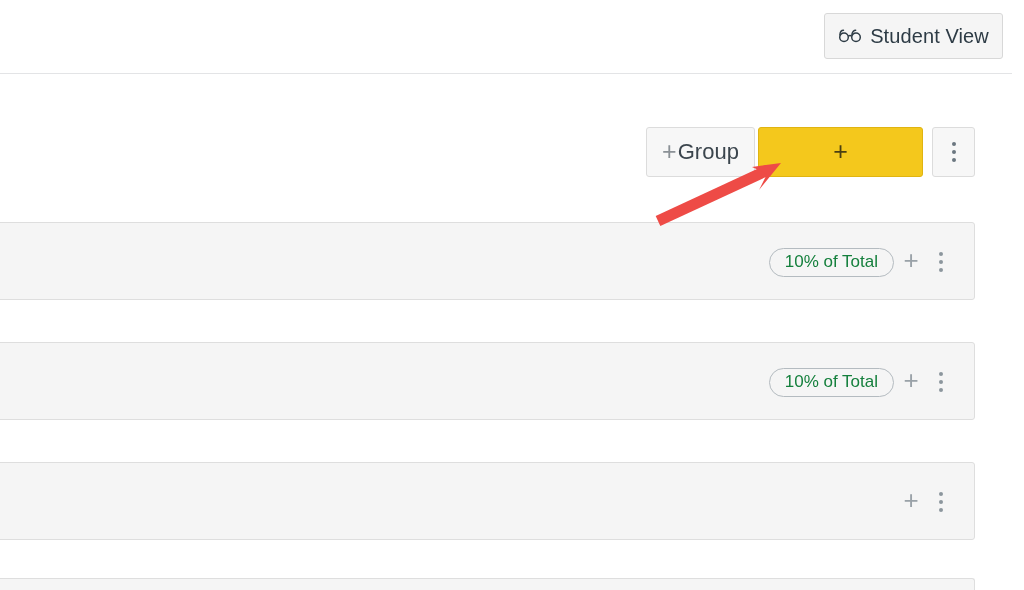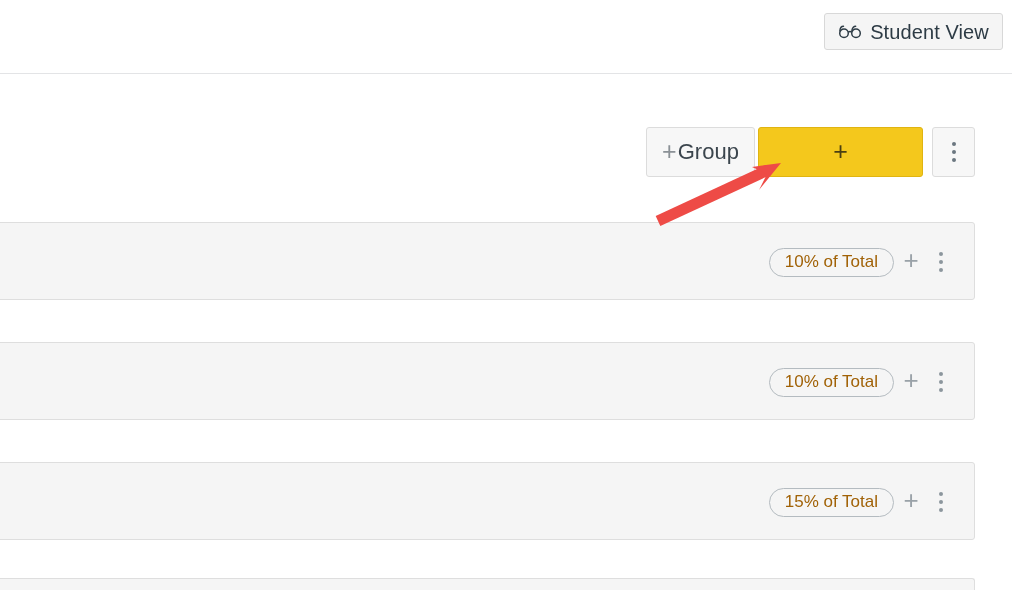--- a/index.html
+++ b/index.html
@@ -24,21 +24,21 @@
     left: 0;
     top: 0;
     width: 1024px;
     height: 74px;
   }
   .student-view-btn {
     position: absolute;
     left: 824px;
     top: 13px;
     width: 179px;
-    height: 37px;
+    height: 46px;
     box-sizing: border-box;
     background: #f5f5f5;
     border: 1px solid #d8d8d8;
     border-radius: 3px;
     display: flex;
     align-items: center;
     justify-content: center;
     gap: 8px;
     cursor: pointer;
   }
@@ -190,21 +190,21 @@
     height: 29px;
     box-sizing: border-box;
     padding: 0 15px;
     border: 1px solid #b4bbc0;
     border-radius: 15px;
     background: #f5f5f5;
     display: flex;
     align-items: center;
     justify-content: center;
     font-size: 17px;
-    color: #a16207;
+    color: #15803d;
     white-space: nowrap;
   }
   .row-plus {
     width: 34px;
     text-align: center;
     font-size: 26px;
     font-weight: 300;
     color: #9aa2a8;
     line-height: 1;
     cursor: pointer;
@@ -298,21 +298,20 @@
         <span></span>
           <span></span>
           <span></span>
       </span>
     </span>
   </div>
 </div>
 
 <div class="group-row" style="top:462px;">
   <div class="right-tools">
-    <span class="pct-pill">15% of Total</span>
     <span class="row-plus">+</span>
     <span class="row-kebab-wrap">
       <span class="kebab light">
         <span></span>
           <span></span>
           <span></span>
       </span>
     </span>
   </div>
 </div>

